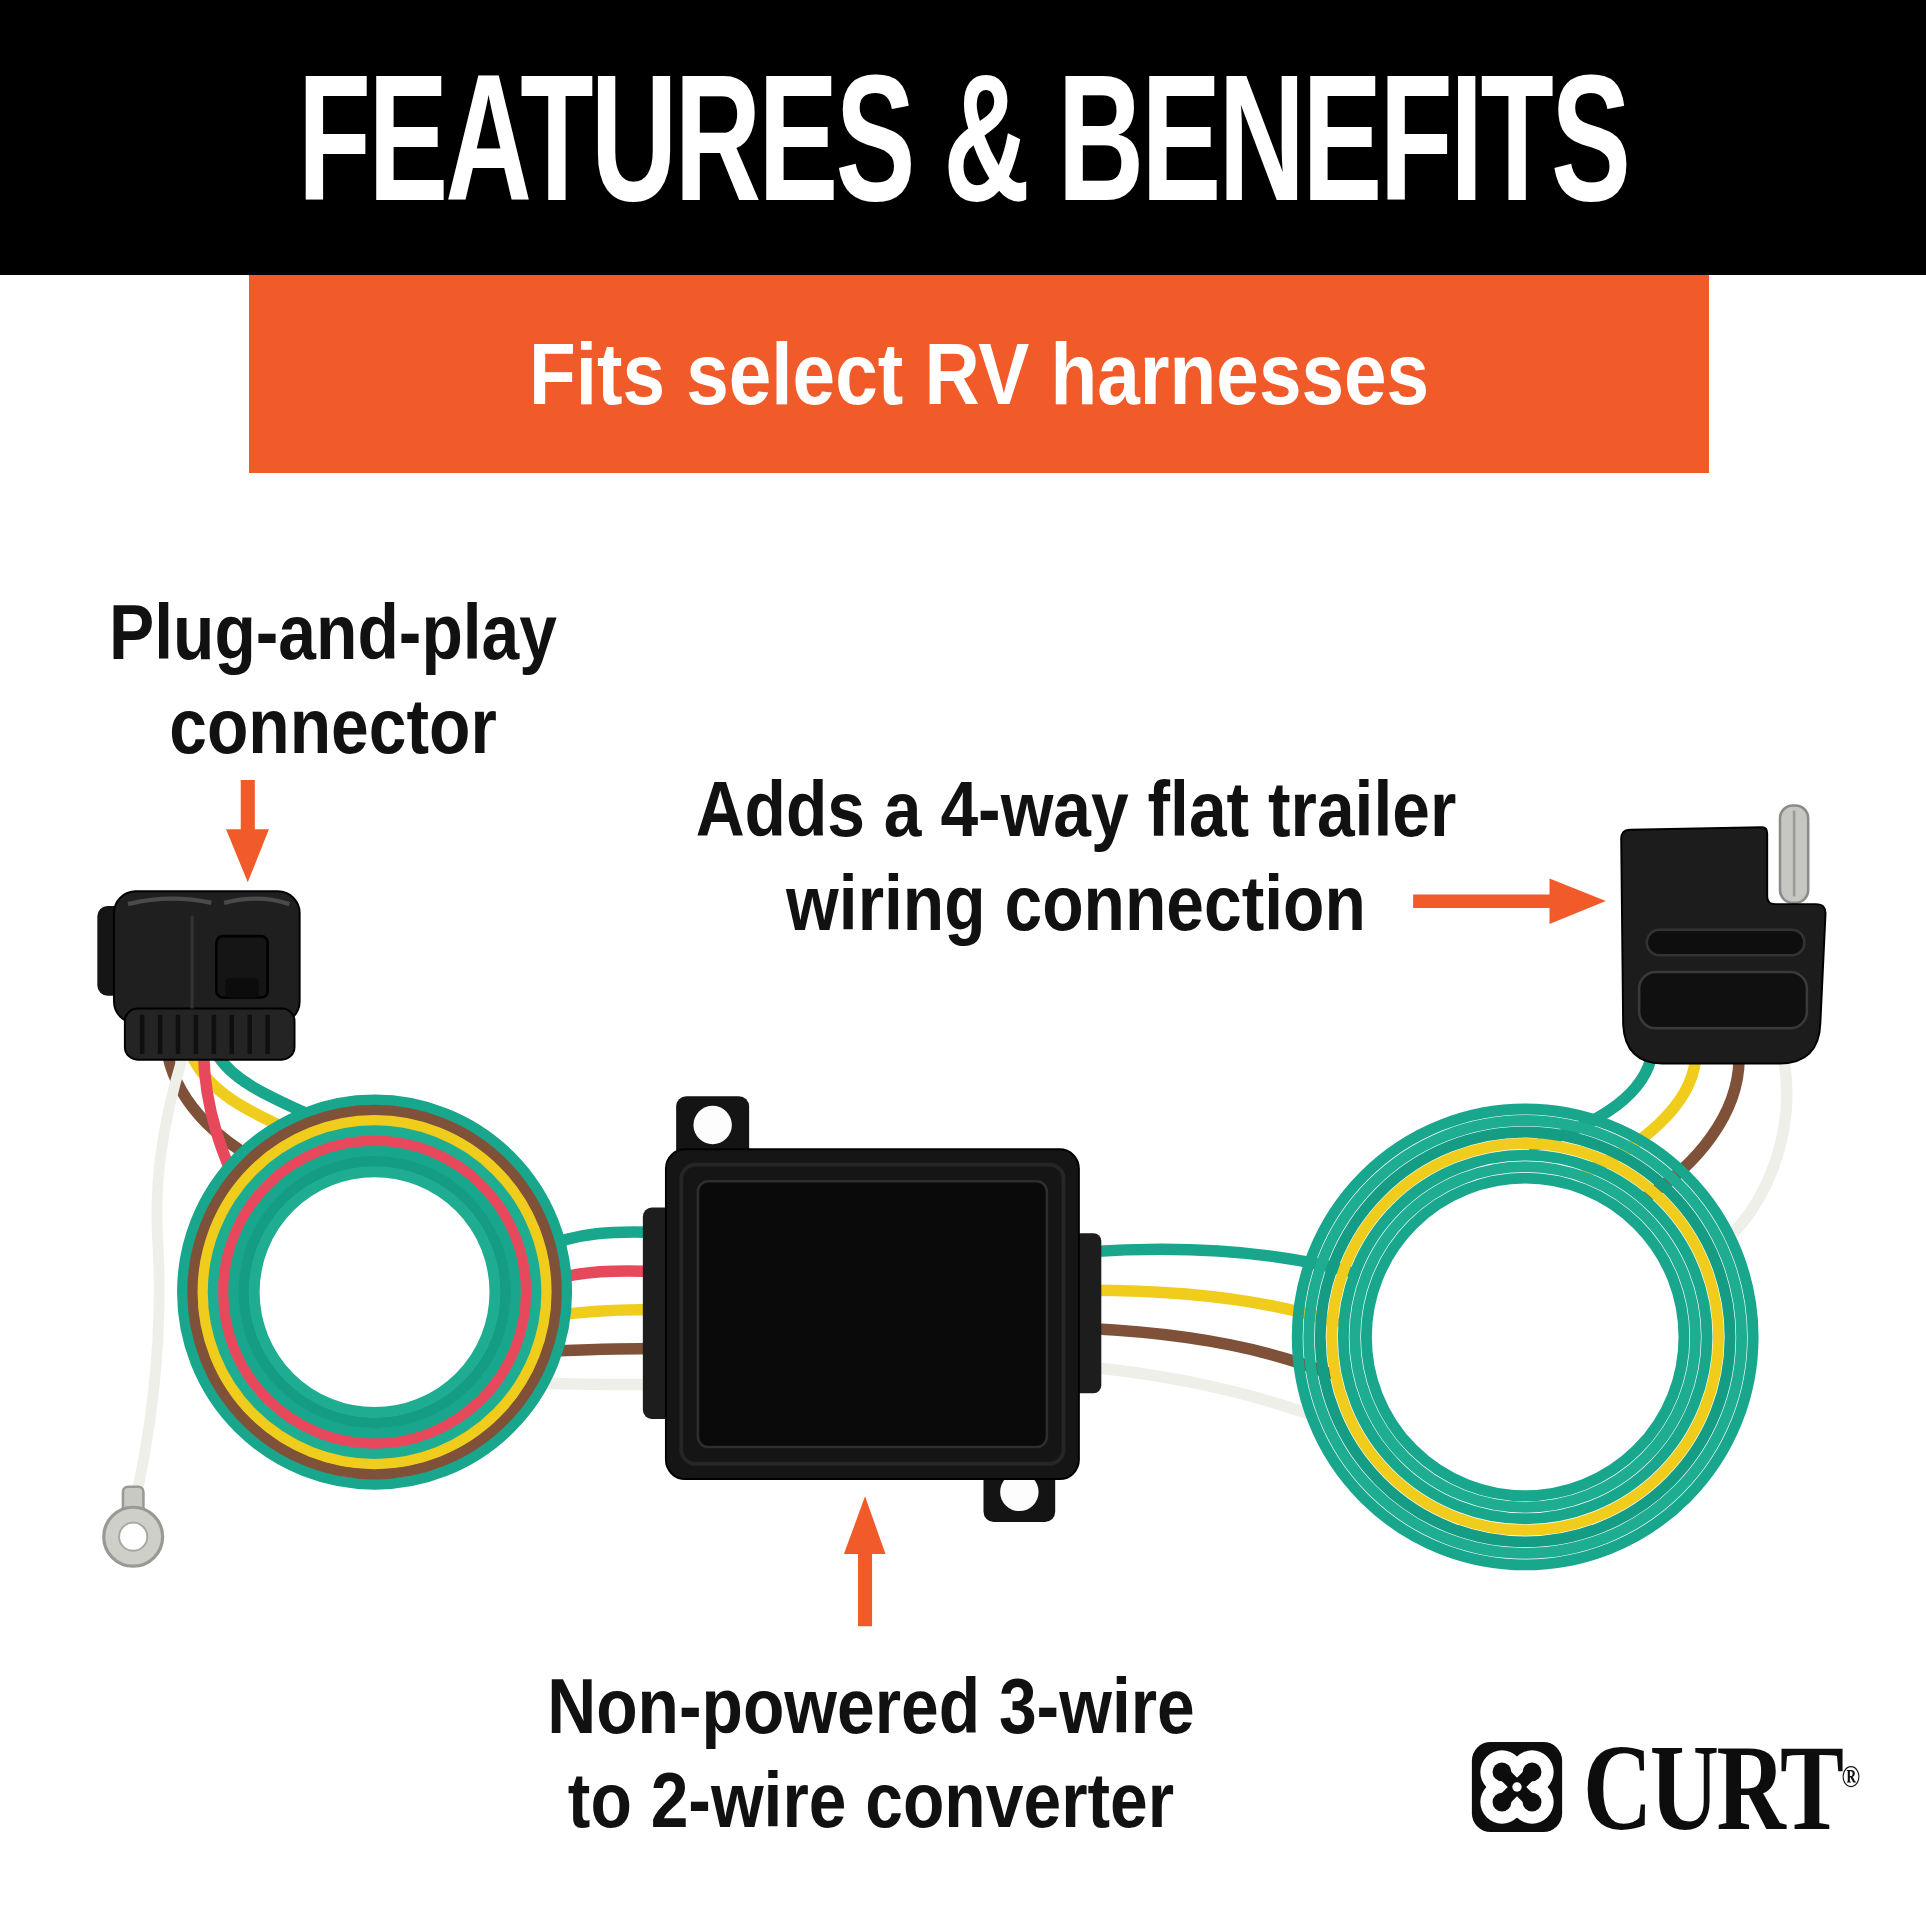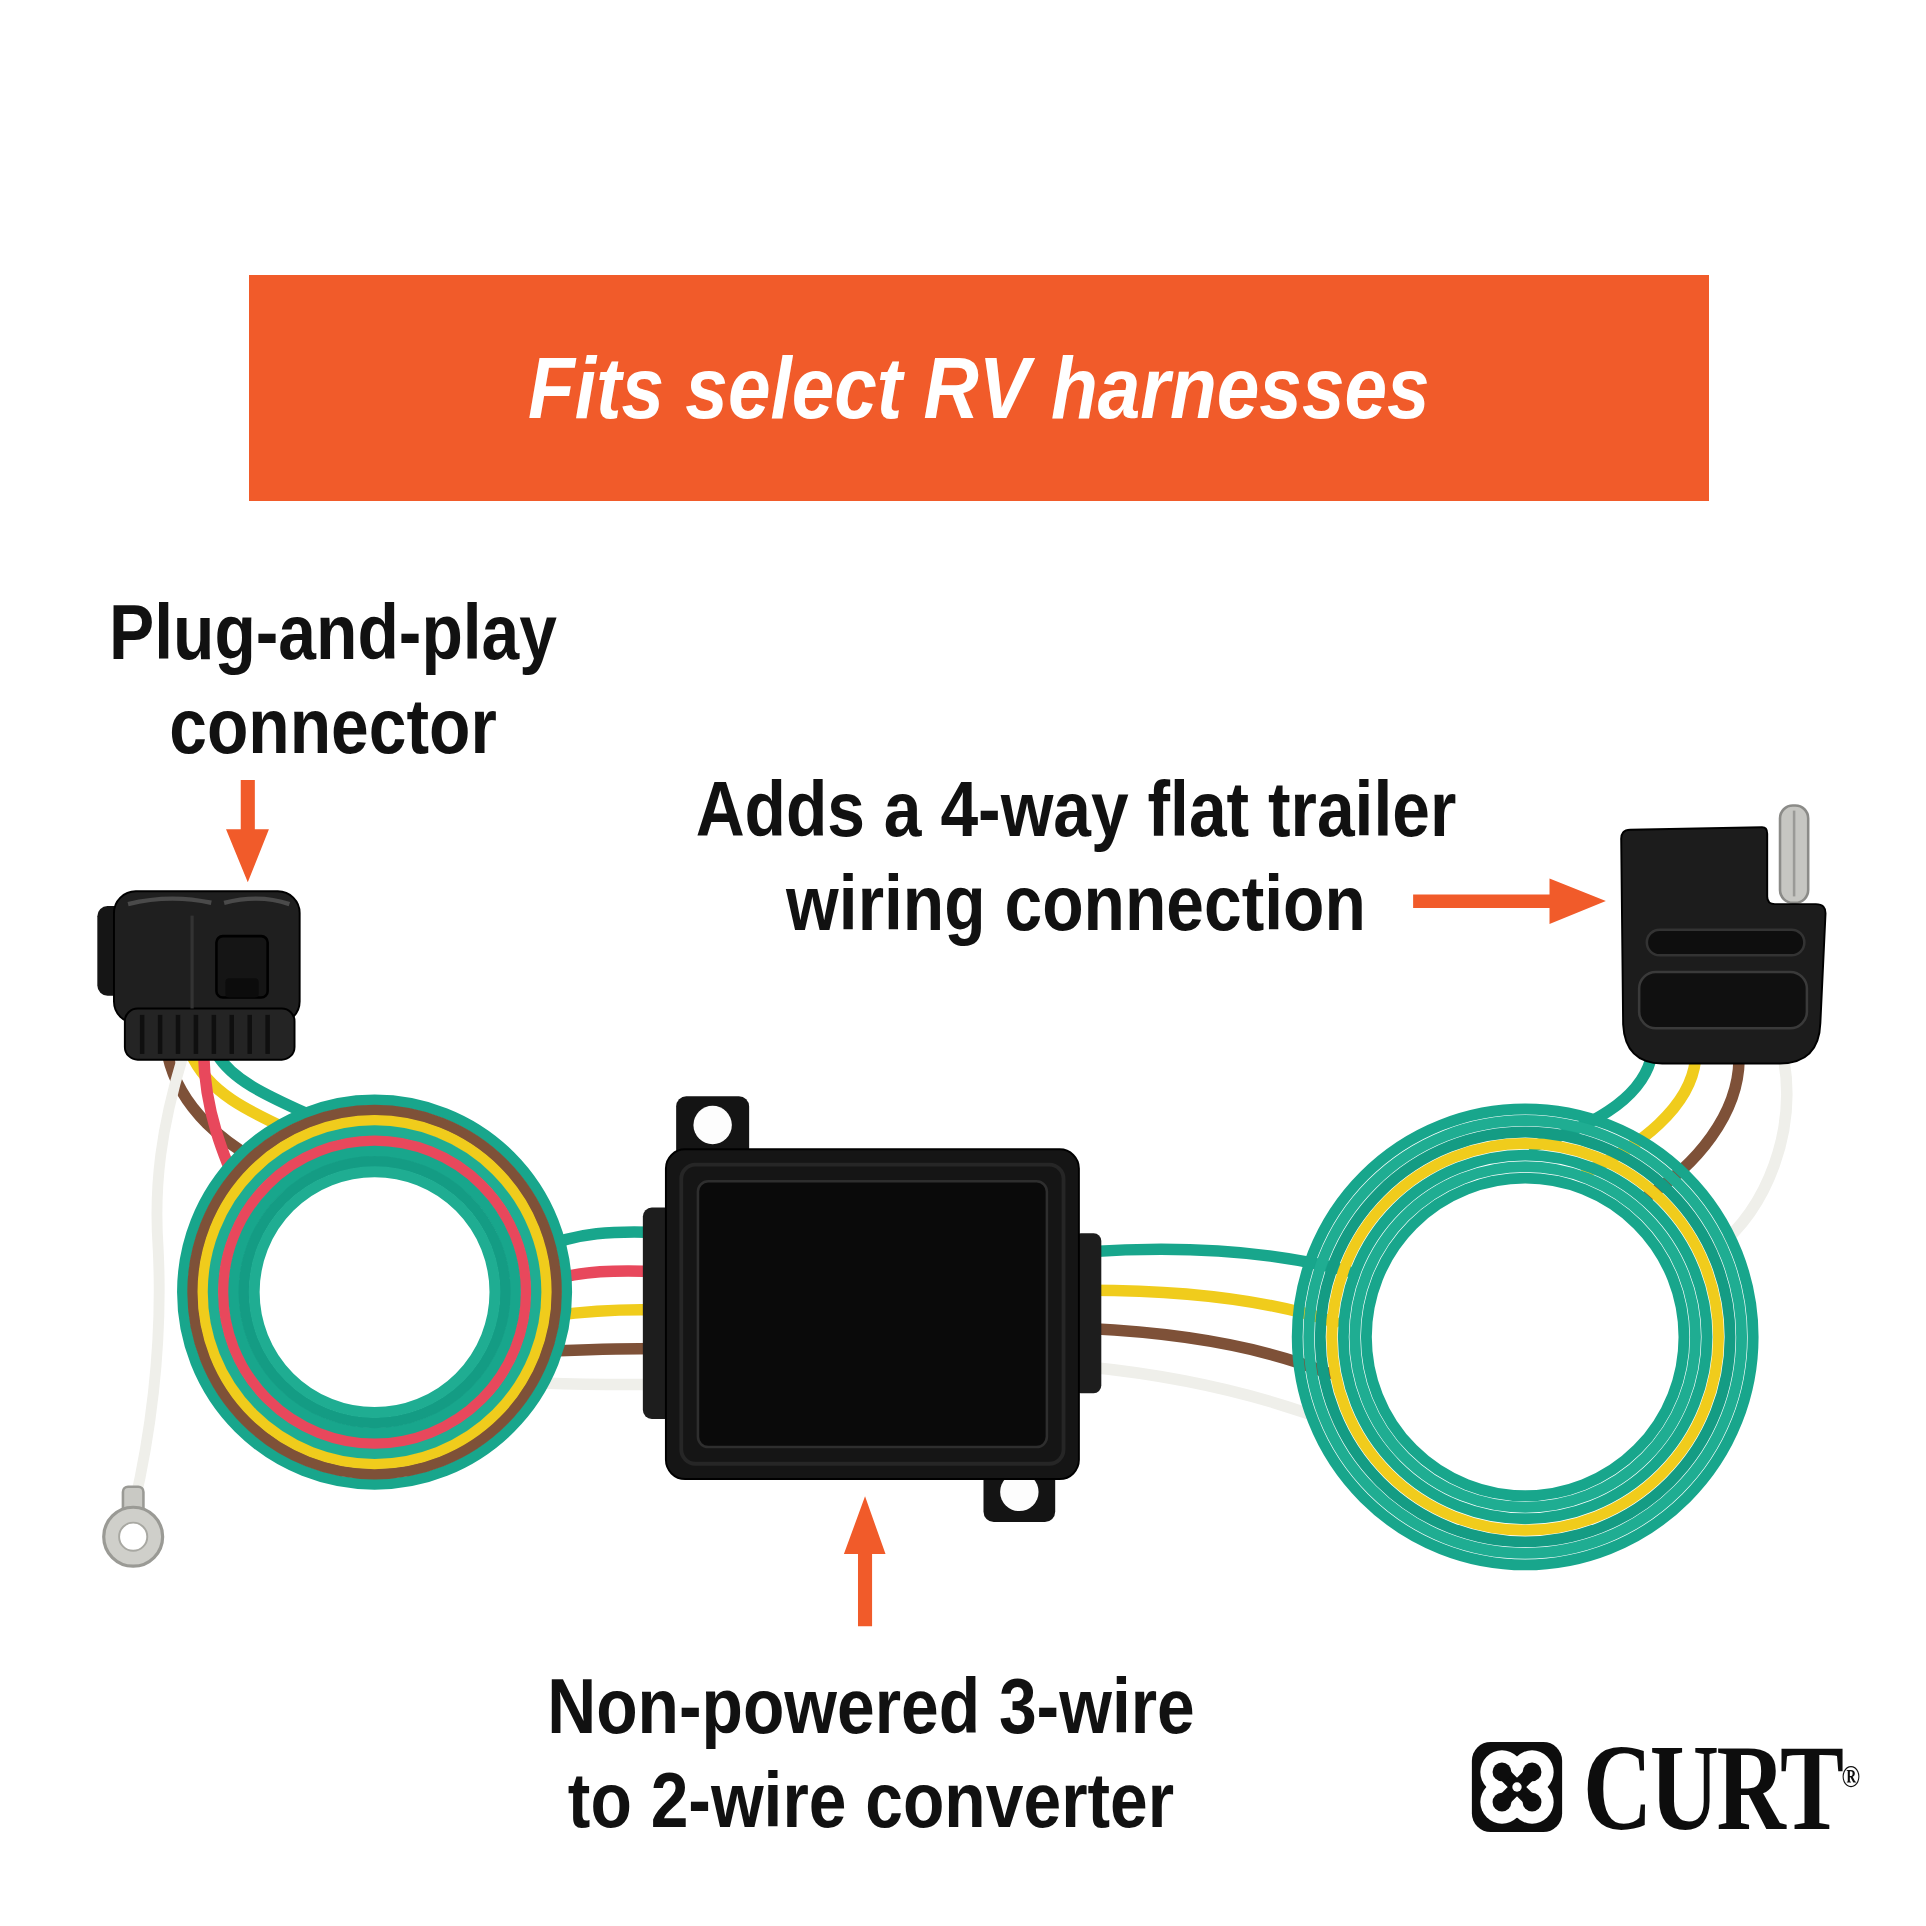--- a/index.html
+++ b/index.html
@@ -11,22 +11,22 @@
   .canvas{position:relative;width:1926px;height:1926px;background:#ffffff;
           font-family:"Liberation Sans",sans-serif;overflow:hidden;}
 
   
   .header{position:absolute;left:0;top:0;width:1926px;height:275px;background:#000000;
           display:flex;align-items:center;justify-content:center;}
   .header-title{color:#ffffff;font-weight:bold;font-size:160px;letter-spacing:-3.8px;
           white-space:nowrap;transform:scale(0.75,1.12);transform-origin:center center;}
 
   
-  .subbanner{position:absolute;left:249px;top:275px;width:1460px;height:226px;
-          background:var(--orange);display:flex;align-items:center;justify-content:center;font-style:italic;}
+  .subbanner{position:absolute;left:249px;top:275px;width:1460px;height:198px;
+          background:var(--orange);display:flex;align-items:center;justify-content:center;}
   .subbanner-text{color:#ffffff;font-weight:bold;font-size:85px;white-space:nowrap;
           transform:scale(0.9,1.02);transform-origin:center center;}
 
   
   .callout{position:absolute;color:var(--ink);font-weight:bold;font-size:77px;
           line-height:1.22;text-align:center;transform:scale(0.88,1);transform-origin:center top;
           white-space:nowrap;}
   .callout-plug{left:77px;top:586px;width:512px;}
   .callout-4way{left:628px;top:763px;width:896px;}
   .callout-converter{left:423px;top:1660px;width:896px;}
@@ -41,20 +41,23 @@
   .logo-word{font-family:"Liberation Serif",serif;font-weight:bold;font-size:123px;
         color:#0d0d0d;letter-spacing:-3.2px;line-height:1;transform:scale(0.78,1);
         transform-origin:left center;white-space:nowrap;}
   .logo-reg{font-size:32px;vertical-align:super;letter-spacing:0;}
 </style>
 </head>
 <body>
 
 <div class="canvas">
 
+  <div class="header">
+    <div class="header-title">FEATURES &amp; BENEFITS</div>
+  </div>
 
   <div class="subbanner">
     <div class="subbanner-text">Fits select RV harnesses</div>
   </div>
 
   <svg class="art" viewBox="0 0 3008 3008" aria-hidden="true">
 
     <g fill="none" stroke-linecap="round" stroke-width="18">
       <path d="M262,1648 C280,1730 350,1790 435,1830" style="stroke:var(--brown)"></path>
       <path d="M298,1645 C330,1720 420,1748 505,1790" style="stroke:var(--yellow)"></path>

